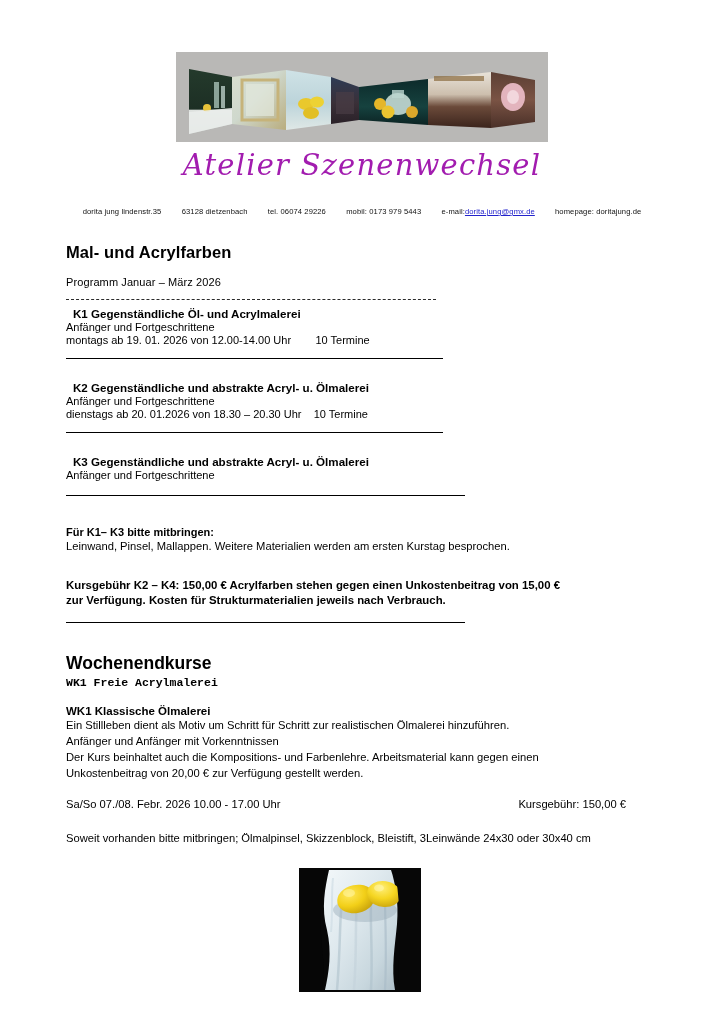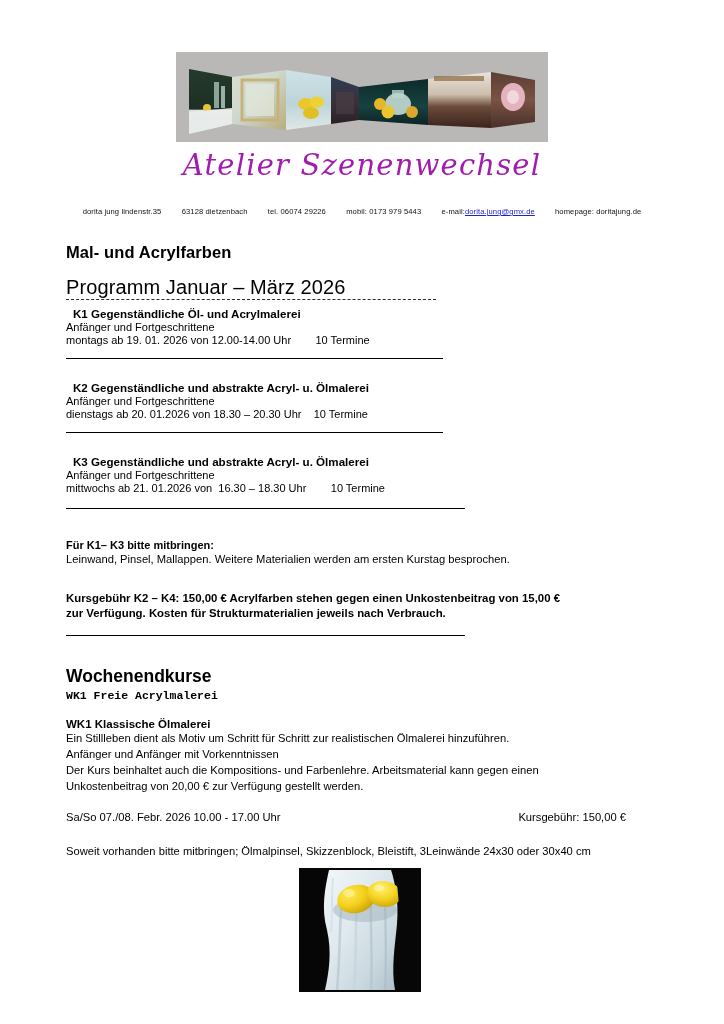--- a/index.html
+++ b/index.html
@@ -78,22 +78,22 @@
     width: 600px;
   }
 
   h1.section-title {
     font-size: 16.5px;
     font-weight: bold;
     margin: 0 0 14px 0;
     letter-spacing: 0.1px;
   }
   .program-line {
-    font-size: 20px;
-    margin: 0 0 0 0;
+    font-size: 11px;
+    margin: 0 0 11px 0;
     letter-spacing: 0.1px;
   }
 
   .dashed-rule {
     width: 370px;
     border-top: 1px dashed #2b2b2b;
     height: 0;
     margin: 0 0 7px 0;
   }
   .solid-rule {
@@ -307,21 +307,20 @@
       <div class="course-sub">Anfänger und Fortgeschrittene</div>
       <div class="course-when">dienstags ab 20. 01.2026 von 18.30 – 20.30 Uhr    10 Termine</div>
       <div class="solid-rule rule-k"></div>
     </div>
 
     <div class="spacer-22"></div>
 
     <div class="course">
       <div class="course-head">K3  Gegenständliche und abstrakte  Acryl- u. Ölmalerei</div>
       <div class="course-sub">Anfänger und Fortgeschrittene</div>
-      <div class="course-when">mittwochs ab 21. 01.2026 von  16.30 – 18.30 Uhr        10 Termine</div>
       <div class="solid-rule rule-wide"></div>
     </div>
 
     <div class="spacer-30"></div>
 
     <div>
       <div class="bring-head">Für K1– K3 bitte mitbringen:</div>
       <div class="bring-body">Leinwand, Pinsel, Mallappen.  Weitere  Materialien werden am ersten Kurstag besprochen.</div>
     </div>
 

